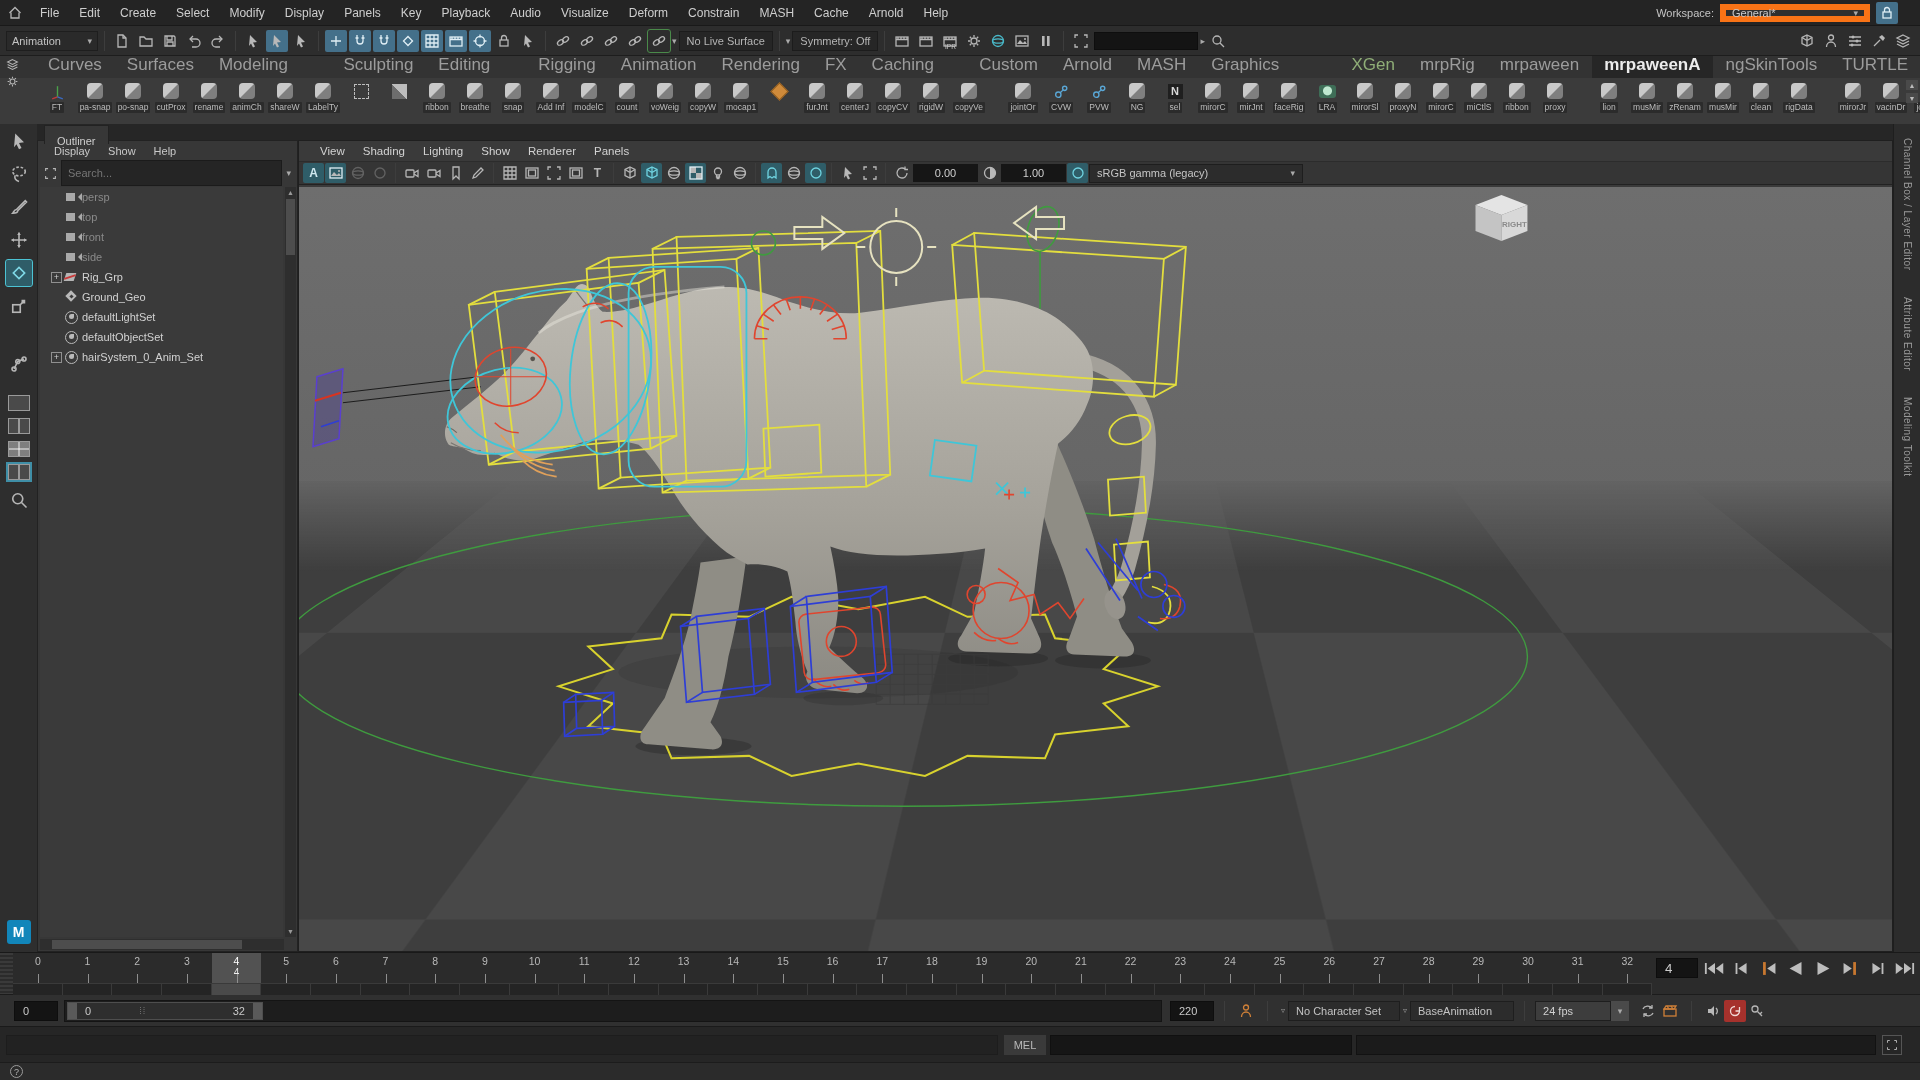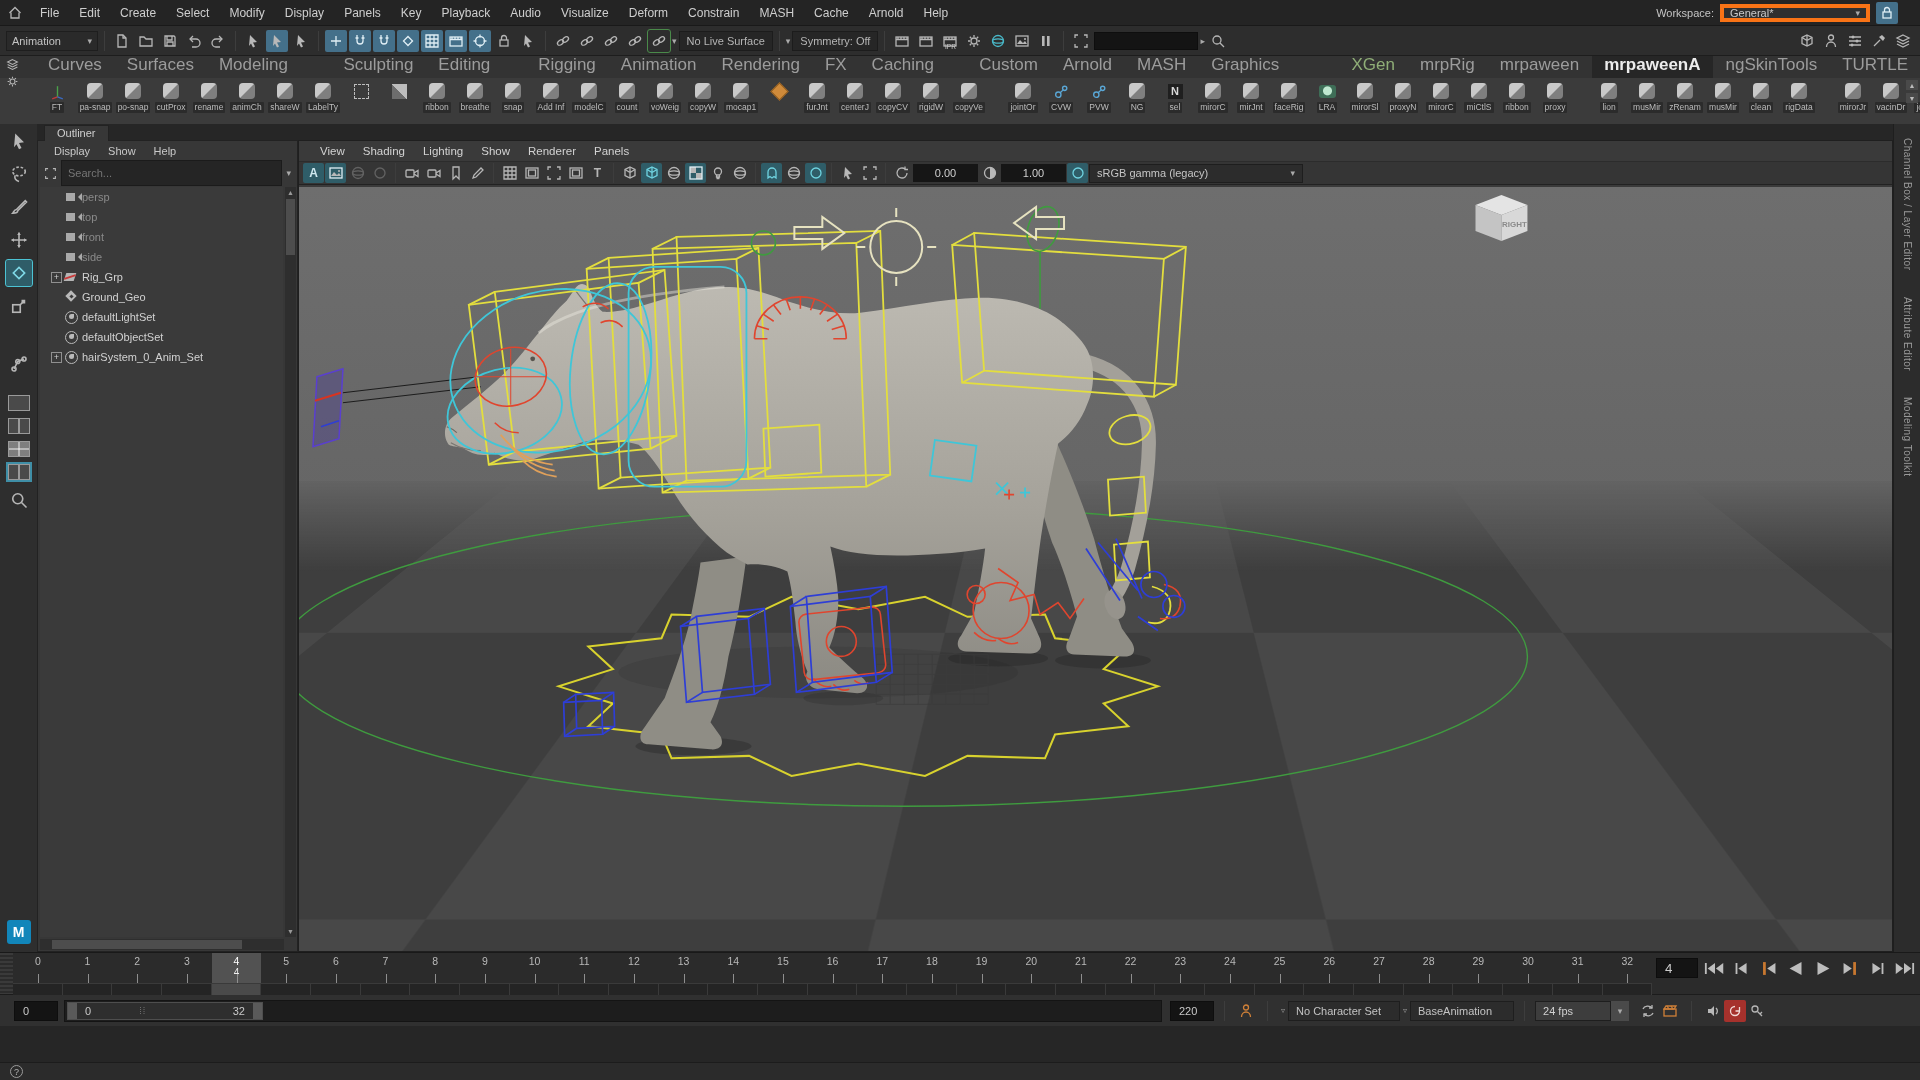--- a/index.html
+++ b/index.html
@@ -12,21 +12,21 @@
   .tile.hlteal{background:#2f5d68}
   .tile.hl svg.ic,.tile.hlteal svg.ic{stroke:#dfeef5}
   .tile.red{background:#a6312c}
   .sep{width:1px;height:20px;background:#1d1d1d;border-right:1px solid #3d3d3d;margin:0 4px;flex:none}
   .caret{font-size:9px;color:#aaa}
   
   .menubar{top:0;height:26px;background:#242424;display:flex;align-items:center;border-bottom:1px solid #191919;z-index:30}
   .menubar .home{width:30px;display:flex;justify-content:center}
   .menu-item{padding:0 10px;font-size:12px;color:#cecece;cursor:default}
   .workspace{margin-left:auto;display:flex;align-items:center;gap:6px;padding-right:22px}
-  .ws-select{width:150px;height:18px;background:#2f2f2f;border:4px solid #f97316;display:flex;align-items:center;padding:0 6px;color:#c9c9c9}
+  .ws-select{width:150px;height:18px;background:#2f2f2f;border:6px solid #f97316;display:flex;align-items:center;padding:0 6px;color:#c9c9c9}
   .ws-select .caret{margin-left:auto}
   
   .statusline{top:26px;height:30px;background:#2d2d2d;display:flex;align-items:center;padding:0 6px;gap:2px;border-bottom:1px solid #1d1d1d;z-index:29}
   .menuset{width:92px;height:20px;background:#2a2a2a;border:1px solid #1e1e1e;display:flex;align-items:center;padding:0 5px;gap:4px}
   .menuset .caret{margin-left:auto}
   .fieldbox{height:20px;background:#262626;border:1px solid #1c1c1c;display:flex;align-items:center;padding:0 7px;color:#b5b5b5}
   .darkbar{height:18px;background:#141414;border:1px solid #0e0e0e;width:104px}
   .minilbl{font-size:6.5px;color:#cfcfcf;position:absolute;bottom:2px;left:0;right:0;text-align:center}
   .tile.rel{position:relative}
   .statusline .spring{flex:1}
@@ -59,21 +59,21 @@
   .toolbox .tool{width:26px;height:26px;display:flex;align-items:center;justify-content:center;border-radius:2px}
   .toolbox .tool.sel{background:#2f5d68;outline:1px solid #4cc3d4}
   .toolbox .tool svg{width:20px;height:20px}
   .lay{width:22px;height:16px;border:1px solid #9a9a9a;background:#4a4a4a;flex:none}
   .lay.l2{background:linear-gradient(90deg,#4a4a4a 45%,#9a9a9a 45%,#9a9a9a 55%,#4a4a4a 55%)}
   .lay.l4{background:linear-gradient(90deg,#4a4a4a 45%,#9a9a9a 45%,#9a9a9a 55%,#4a4a4a 55%),linear-gradient(#4a4a4a 42%,#9a9a9a 42%,#9a9a9a 58%,#4a4a4a 58%);background-blend-mode:screen}
   .lay.cur{outline:2px solid #3f8ea6}
   .mlogo{margin-top:auto;margin-bottom:8px;width:24px;height:24px;background:#1286ba;color:#fff;font-weight:bold;font-size:14px;display:flex;align-items:center;justify-content:center;border-radius:3px}
   
   .outliner{position:absolute;left:37px;top:16px;width:261px;height:812px;background:#373737;border:1px solid #222}
-  .ol-tab{position:absolute;top:-16px;left:6px;height:16px;background:#373737;padding:1px 12px;font-size:11px;color:#cfcfcf;border:1px solid #222;border-bottom:none}
+  .ol-tab{position:absolute;top:-16px;left:6px;height:16px;background:#373737;padding:9px 12px;font-size:11px;color:#cfcfcf;border:1px solid #222;border-bottom:none}
   .ol-menu{height:20px;display:flex;align-items:center;gap:2px;padding-left:8px;background:#373737}
   .ol-menu span{padding:0 8px;color:#c9c9c9}
   .ol-search{height:24px;display:flex;align-items:center;gap:4px;padding:0 6px}
   .ol-search input{flex:1;height:18px;background:#252525;border:1px solid #1b1b1b;color:#999;padding:12px 6px;font-size:11px;font-family:inherit}
   .ol-tree{position:absolute;top:46px;left:2px;right:14px;bottom:14px;background:#3a3a3a;overflow:hidden}
   .ol-row{height:20px;display:flex;align-items:center;gap:2px;color:#d2d2d2}
   .ol-row .exp{width:11px;height:11px;margin-left:11px;flex:none;visibility:hidden;border:1px solid #909090;color:#cfcfcf;font-size:9px;line-height:9px;text-align:center}
   .ol-row.expandable .exp{visibility:visible}
   .ol-row .tico{width:16px;height:12px;flex:none;position:relative}
   .ol-row.dim{color:#8a8a8a}
@@ -1633,18 +1633,29 @@
           <use href="#s-autokey"></use>
         </svg>
       </span>
     <span class="tile">
         <svg class="ic">
           <use href="#s-keygear"></use>
         </svg>
       </span>
   </div>
 
+  <div class="row cmdrow">
+    <div class="cmd-left"></div>
+    <div class="mel">MEL</div>
+    <input class="cmd-in" style="">
+    <div class="cmd-out"></div>
+    <div class="scripted">
+        <svg class="ic" style="width:12px;height:12px">
+          <use href="#s-region"></use>
+        </svg>
+      </div>
+  </div>
 
   <div class="row helprow">
     <span class="helpq">?</span>
   </div>
 
 </div>
 
 </body></html>

